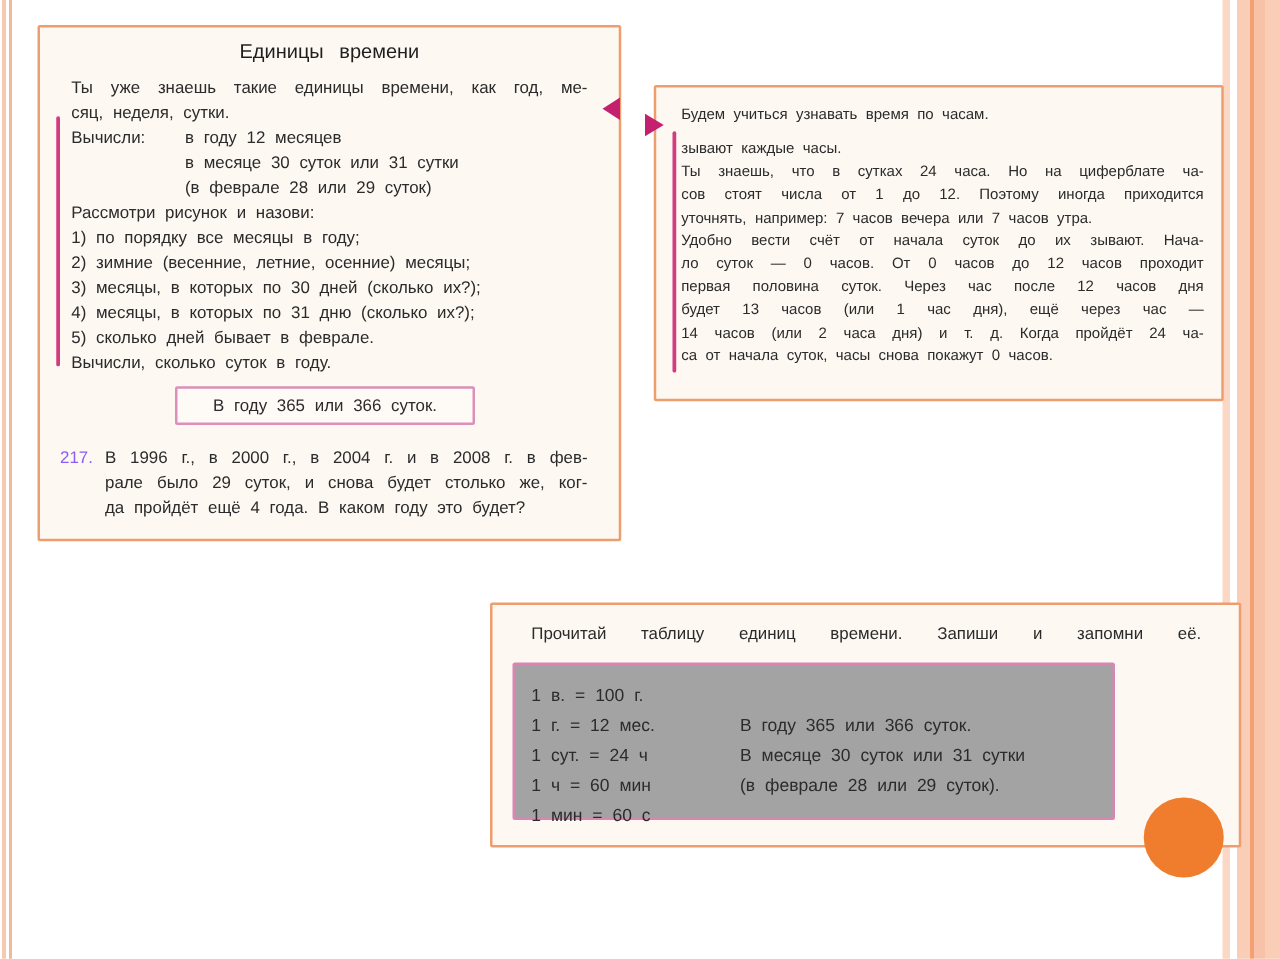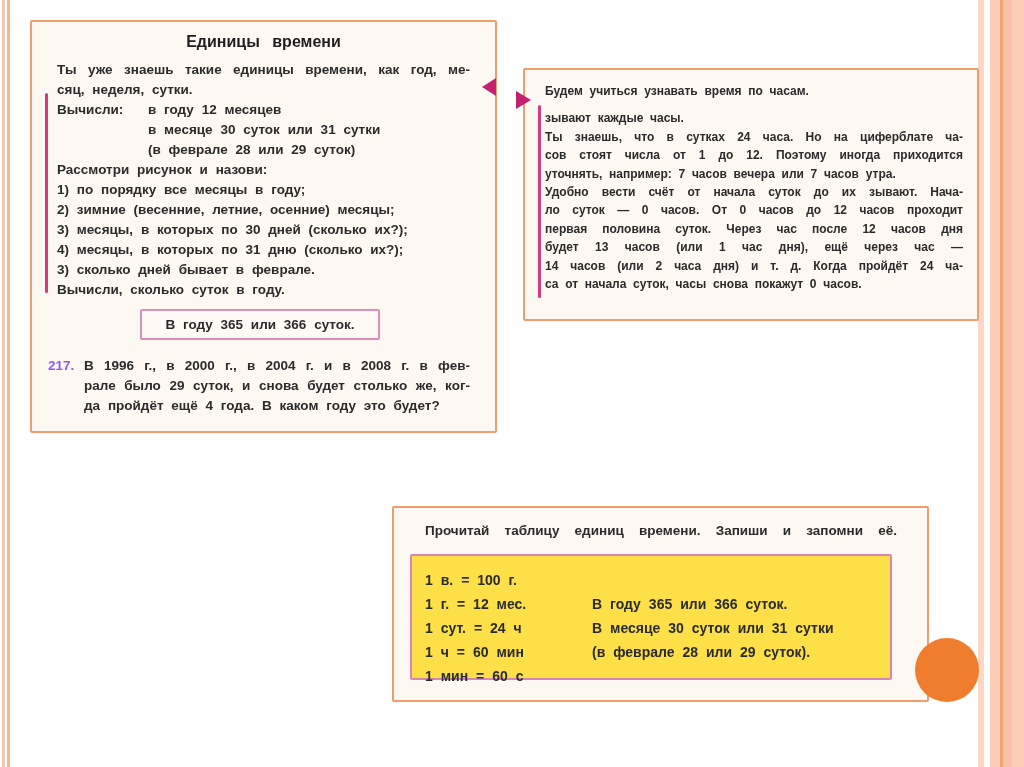--- a/index.html
+++ b/index.html
@@ -11,21 +11,21 @@
   
   .stripe{position:absolute;top:0;height:767px;pointer-events:none}
   #stripe-left{left:0;width:12px;
     background:linear-gradient(to right,#fff 0 2px,#F7C9B0 2px 5px,#fff 5px 7px,#F4B894 7px 10px,#fff 10px 12px);}
   #stripe-right{right:0;width:46px;
     background:linear-gradient(to right,#FBD8C6 0 6px,#fff 6px 12px,#FACDB7 12px 22px,#F1A173 22px 25px,#F8C2A9 25px 34px,#FACDB7 34px 46px);}
 
   .panel{
     position:absolute;box-sizing:border-box;
     background:#FDF8F2;border:2px solid #EE9E6E;border-radius:2px;
-    color:#2b2b2b;font-weight:bold;
+    color:#2b2b2b;font-weight:normal;
   }
   .line{white-space:nowrap}
   .jl{white-space:normal;text-align:justify;text-align-last:justify;word-spacing:normal}
 
   
   #panel1{left:30px;top:20px;width:467px;height:413px;padding:11px 25px 0 25px;
           font-size:13.5px;line-height:20px;word-spacing:0.3em}
   #panel1 .title{text-align:center;font-size:16px;line-height:18px;margin-bottom:9px;word-spacing:0.5em;color:#1e1e1e}
   .vsp{display:flex}
   .vsp-label{width:91px;flex:none}
@@ -44,25 +44,25 @@
   .arrow{position:absolute;width:0;height:0}
   #arrow-left-panel{right:-1px;top:56px;border:9px solid transparent;border-left:0;border-right:14px solid #C32070}
   #arrow-right-panel{left:-9px;top:21px;border:9px solid transparent;border-right:0;border-left:15px solid #C32070}
 
   
   #panel2{left:523px;top:68px;width:456px;height:253px;padding:12px 14px 0 20px;
           font-size:12px;line-height:18.4px;word-spacing:0.28em}
   #panel2 .intro{margin-bottom:9px}
 
   
-  #panel3{left:392px;top:506px;width:537px;height:196px;padding:14px 30px 0 31px;
+  #panel3{left:392px;top:482px;width:601px;height:196px;padding:14px 30px 0 31px;
           font-size:13.5px;line-height:18px;word-spacing:0.3em}
   .table-box{
     position:absolute;left:16px;top:46px;width:482px;height:126px;box-sizing:border-box;
-    border:2px solid #D887B4;border-radius:2px;background:#fde047;
+    border:2px solid #D887B4;border-radius:2px;background:#a3a3a3;
     display:flex;padding:12px 0 0 13px;font-size:14px;line-height:24px;
   }
   .units-col{width:167px;flex:none}
   .notes-col{flex:1;margin-top:24px;min-width:0}
 
   #circle{position:absolute;left:915px;top:638px;width:64px;height:64px;border-radius:50%;
           background:#F07D2E;z-index:6}
 </style>
 </head>
 <body>
@@ -90,21 +90,21 @@
       </div>
   </div>
 
   <div class="line">Рассмотри рисунок и назови:</div>
 
   <div>
       <div class="line">1) по порядку все месяцы в году;</div>
       <div class="line">2) зимние (весенние, летние, осенние) месяцы;</div>
       <div class="line">3) месяцы, в которых по 30 дней (сколько их?);</div>
       <div class="line">4) месяцы, в которых по 31 дню (сколько их?);</div>
-      <div class="line">3) сколько дней бывает в феврале.</div>
+      <div class="line">5) сколько дней бывает в феврале.</div>
     </div>
 
   <div class="line">Вычисли, сколько суток в году.</div>
 
   <div class="box365">В году 365 или 366 суток.</div>
 
   <div class="task">
     <div class="task-num">217.</div>
     <div class="task-lines">
         <div class="line jl">В 1996 г., в 2000 г., в 2004 г. и в 2008 г. в фев-</div>

